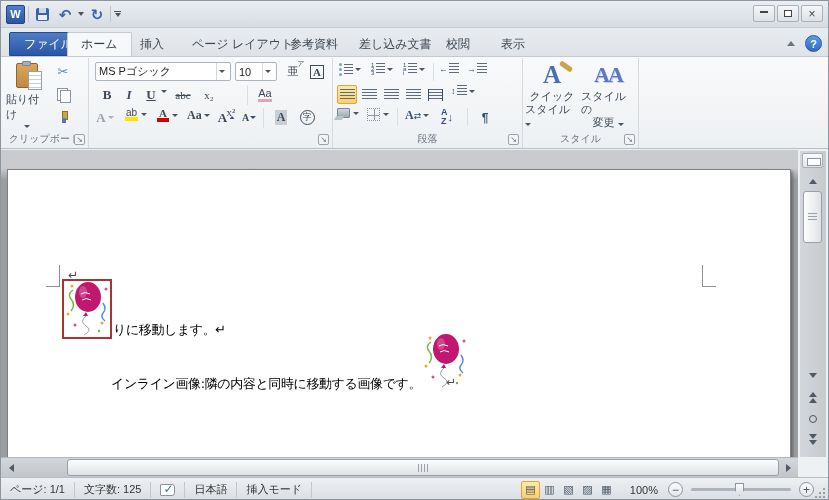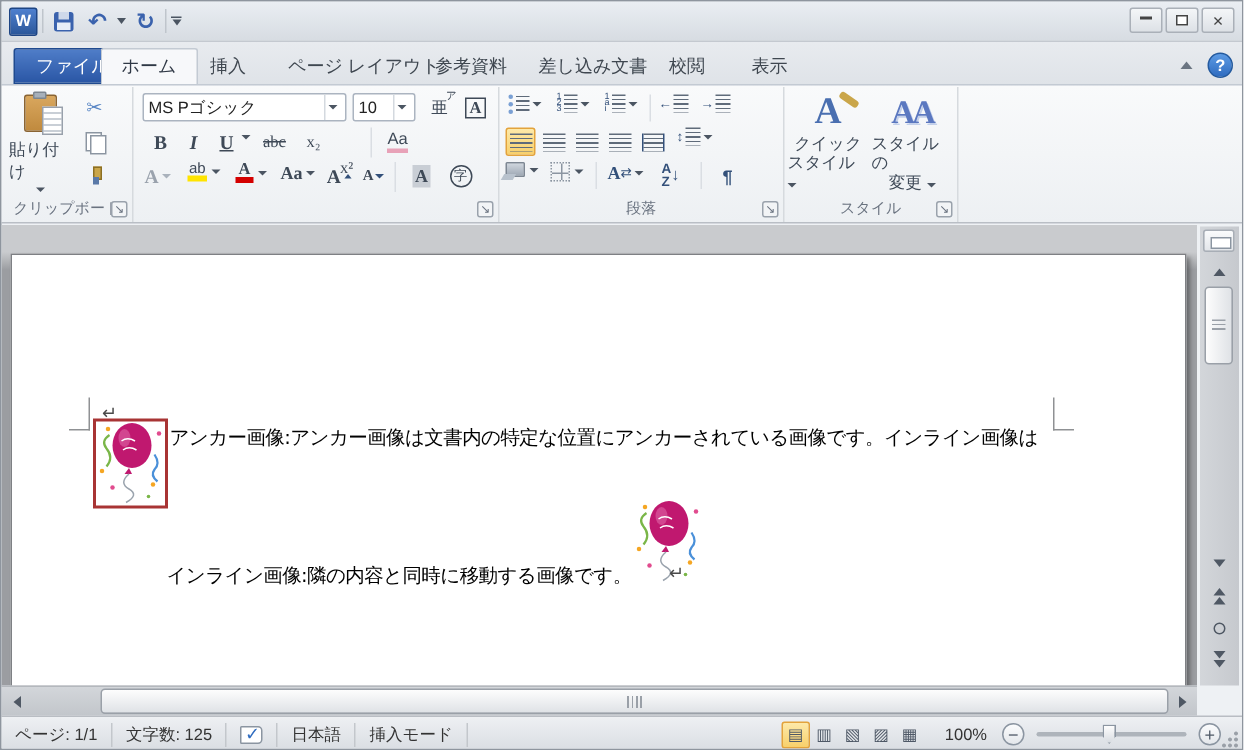--- a/index.html
+++ b/index.html
@@ -476,21 +476,21 @@
           <path d="M39 22 q4 6 0 10 q-3 4 2 8" stroke="#4a90d9" fill="none" stroke-width="1.5"></path>
           <circle cx="4" cy="33" r="1.5" fill="#f5a623"></circle>
             <circle cx="11" cy="44" r="1.5" fill="#e14b8e"></circle>
           <circle cx="38" cy="42" r="1.5" fill="#f5a623"></circle>
             <circle cx="42" cy="8" r="1.5" fill="#e14b8e"></circle>
           <circle cx="8" cy="5" r="1.5" fill="#f5a623"></circle>
             <circle cx="35" cy="50" r="1.2" fill="#7ab648"></circle>
         </svg>
       </div>
 
-      <span class="doc-text" style="left:105px;top:113px">アンカー画像:アンカー画像は文書内の特定な位置にアンカーされている画像です。インライン画像は</span>
+      <span class="doc-text" style="left:105px;top:151px">りに移動します。↵</span>
 
       <div class="balloon-box" style="left:414px;top:163px;width:46px;height:58px">
         <svg viewBox="0 0 46 56" width="46" height="56">
           <ellipse cx="24" cy="16" rx="13" ry="15" fill="#c0186f"></ellipse>
           <ellipse cx="19" cy="11" rx="4" ry="6" fill="#d8569b" opacity="0.75"></ellipse>
           <path d="M17 13 q4 -3 9 0" stroke="#fff" fill="none" stroke-width="1"></path>
           <path d="M18 19 q4 -3 9 0" stroke="#fff" fill="none" stroke-width="1"></path>
           <path d="M22 31 l2 4 l-5 0 z" fill="#c0186f"></path>
           <path d="M22 35 q-7 6 0 10 q7 4 -2 9" stroke="#9aa3ad" fill="none" stroke-width="1"></path>
           <path d="M7 30 q5 -6 0 -12 q-4 -5 2 -9" stroke="#7ab648" fill="none" stroke-width="1.5"></path>

